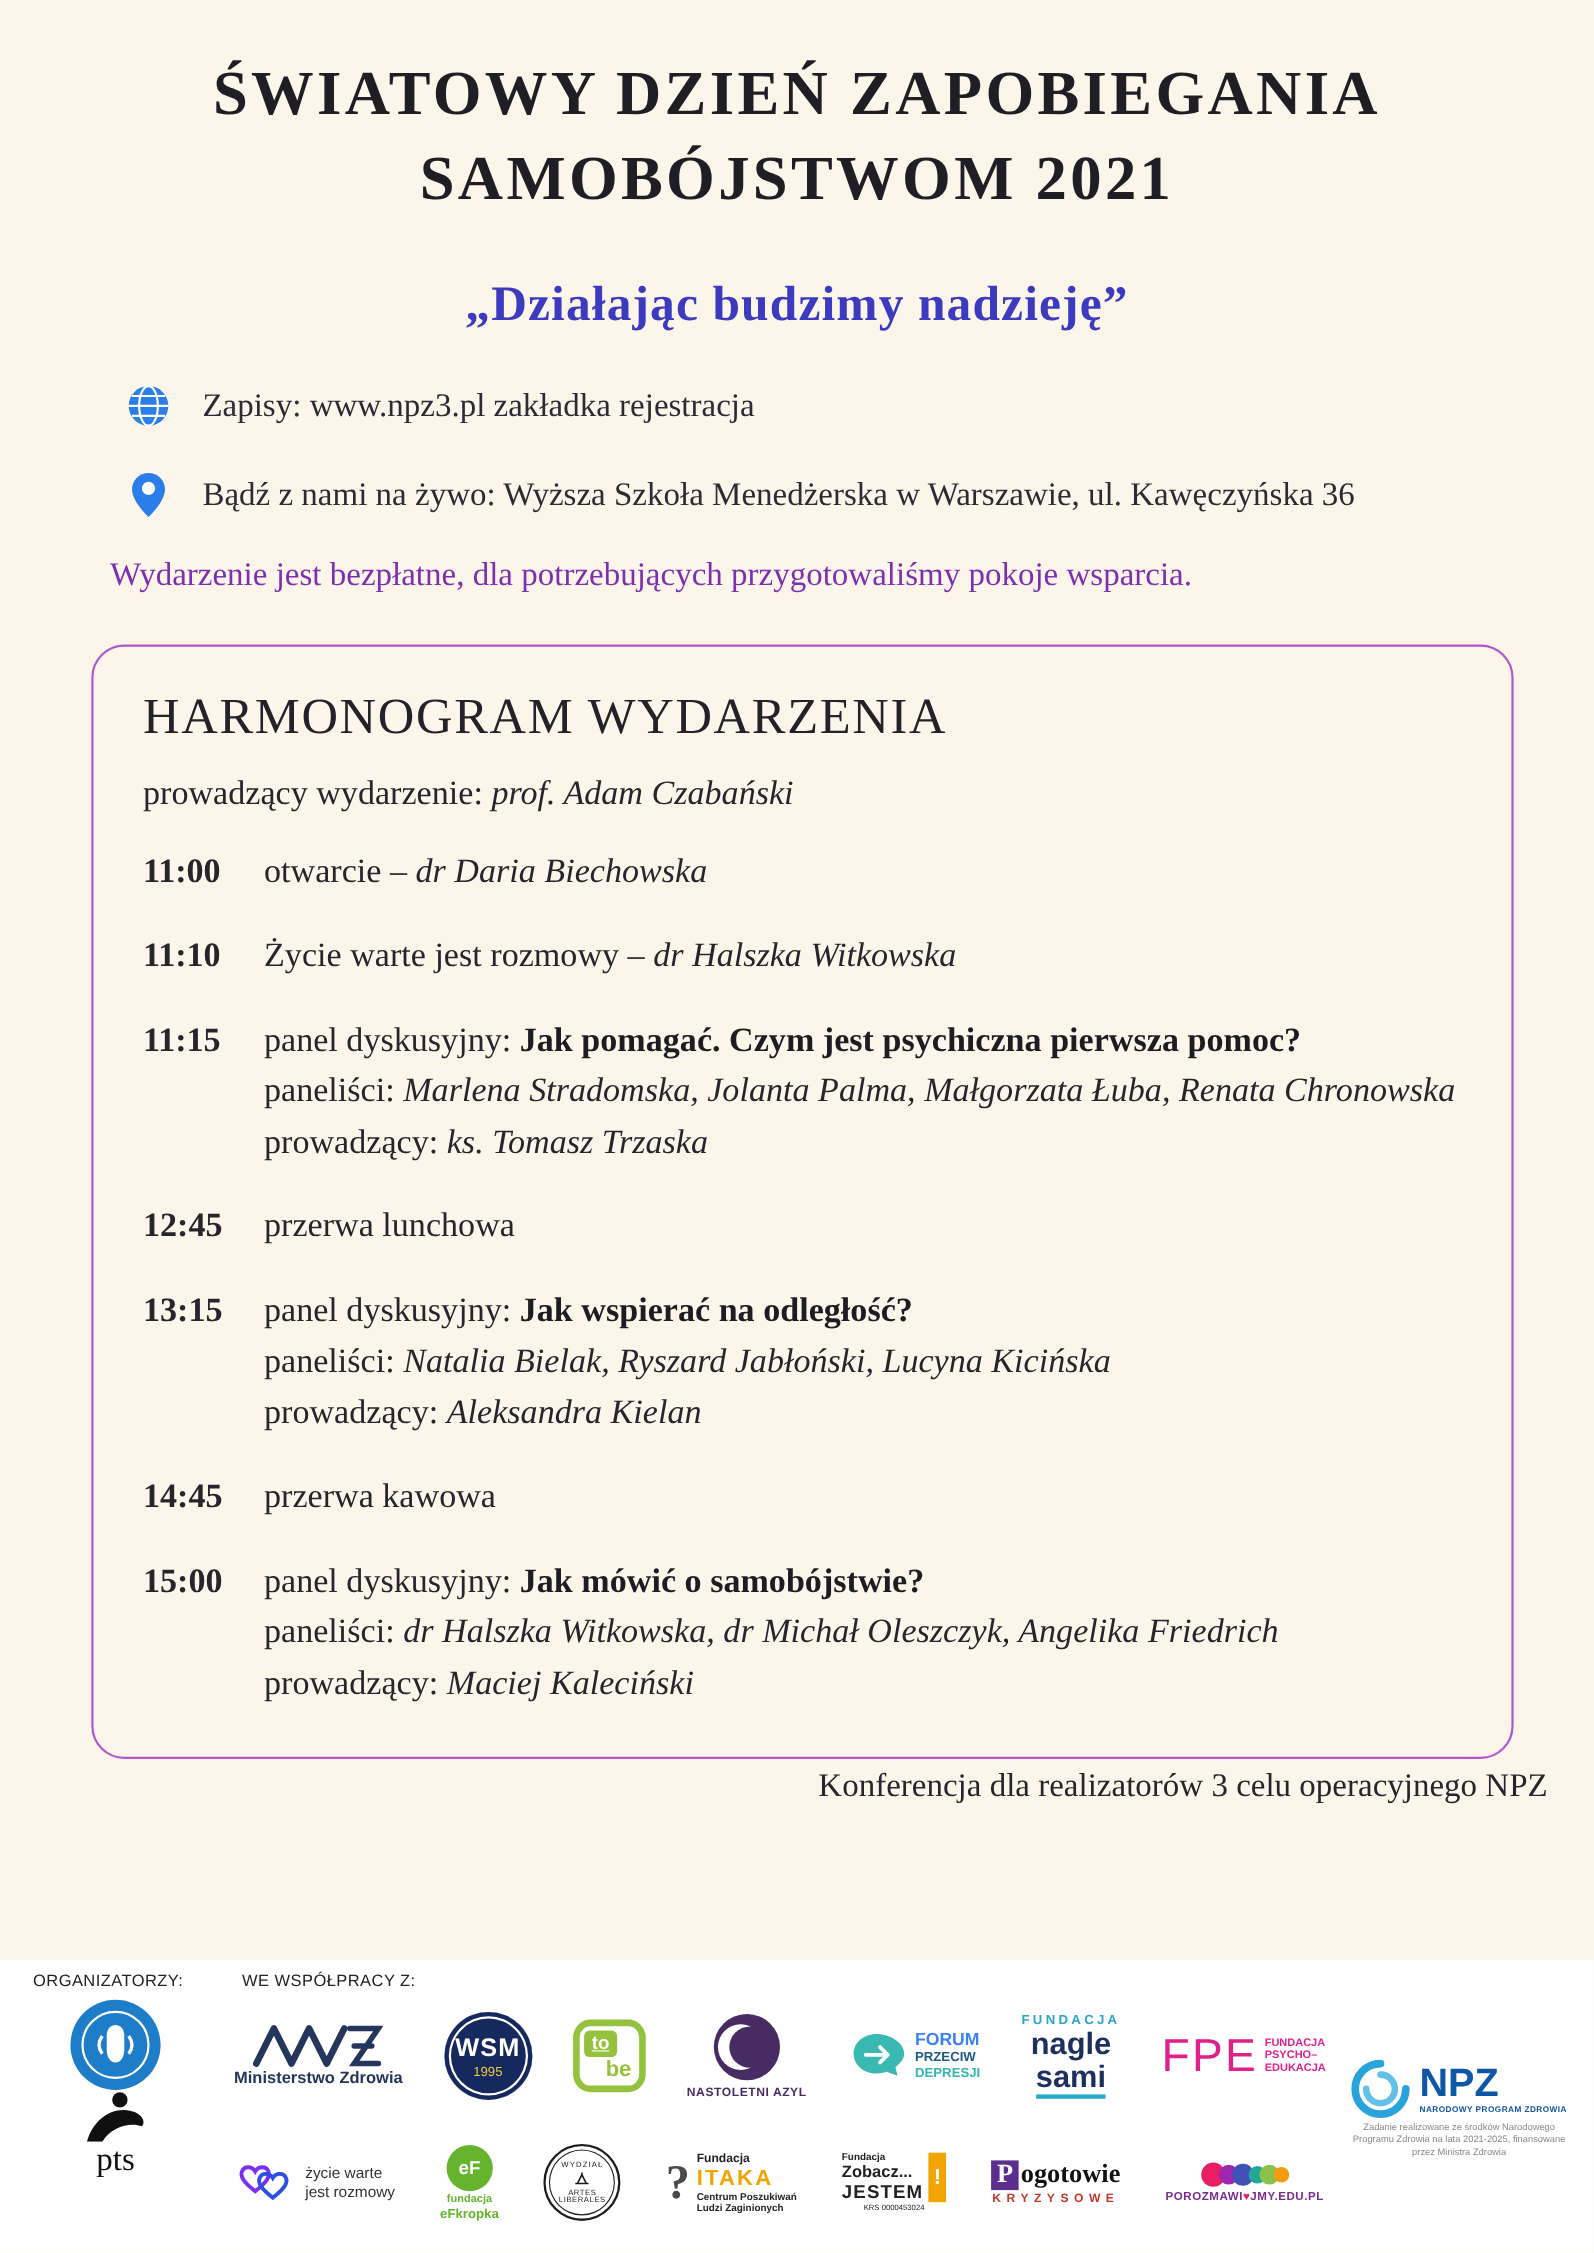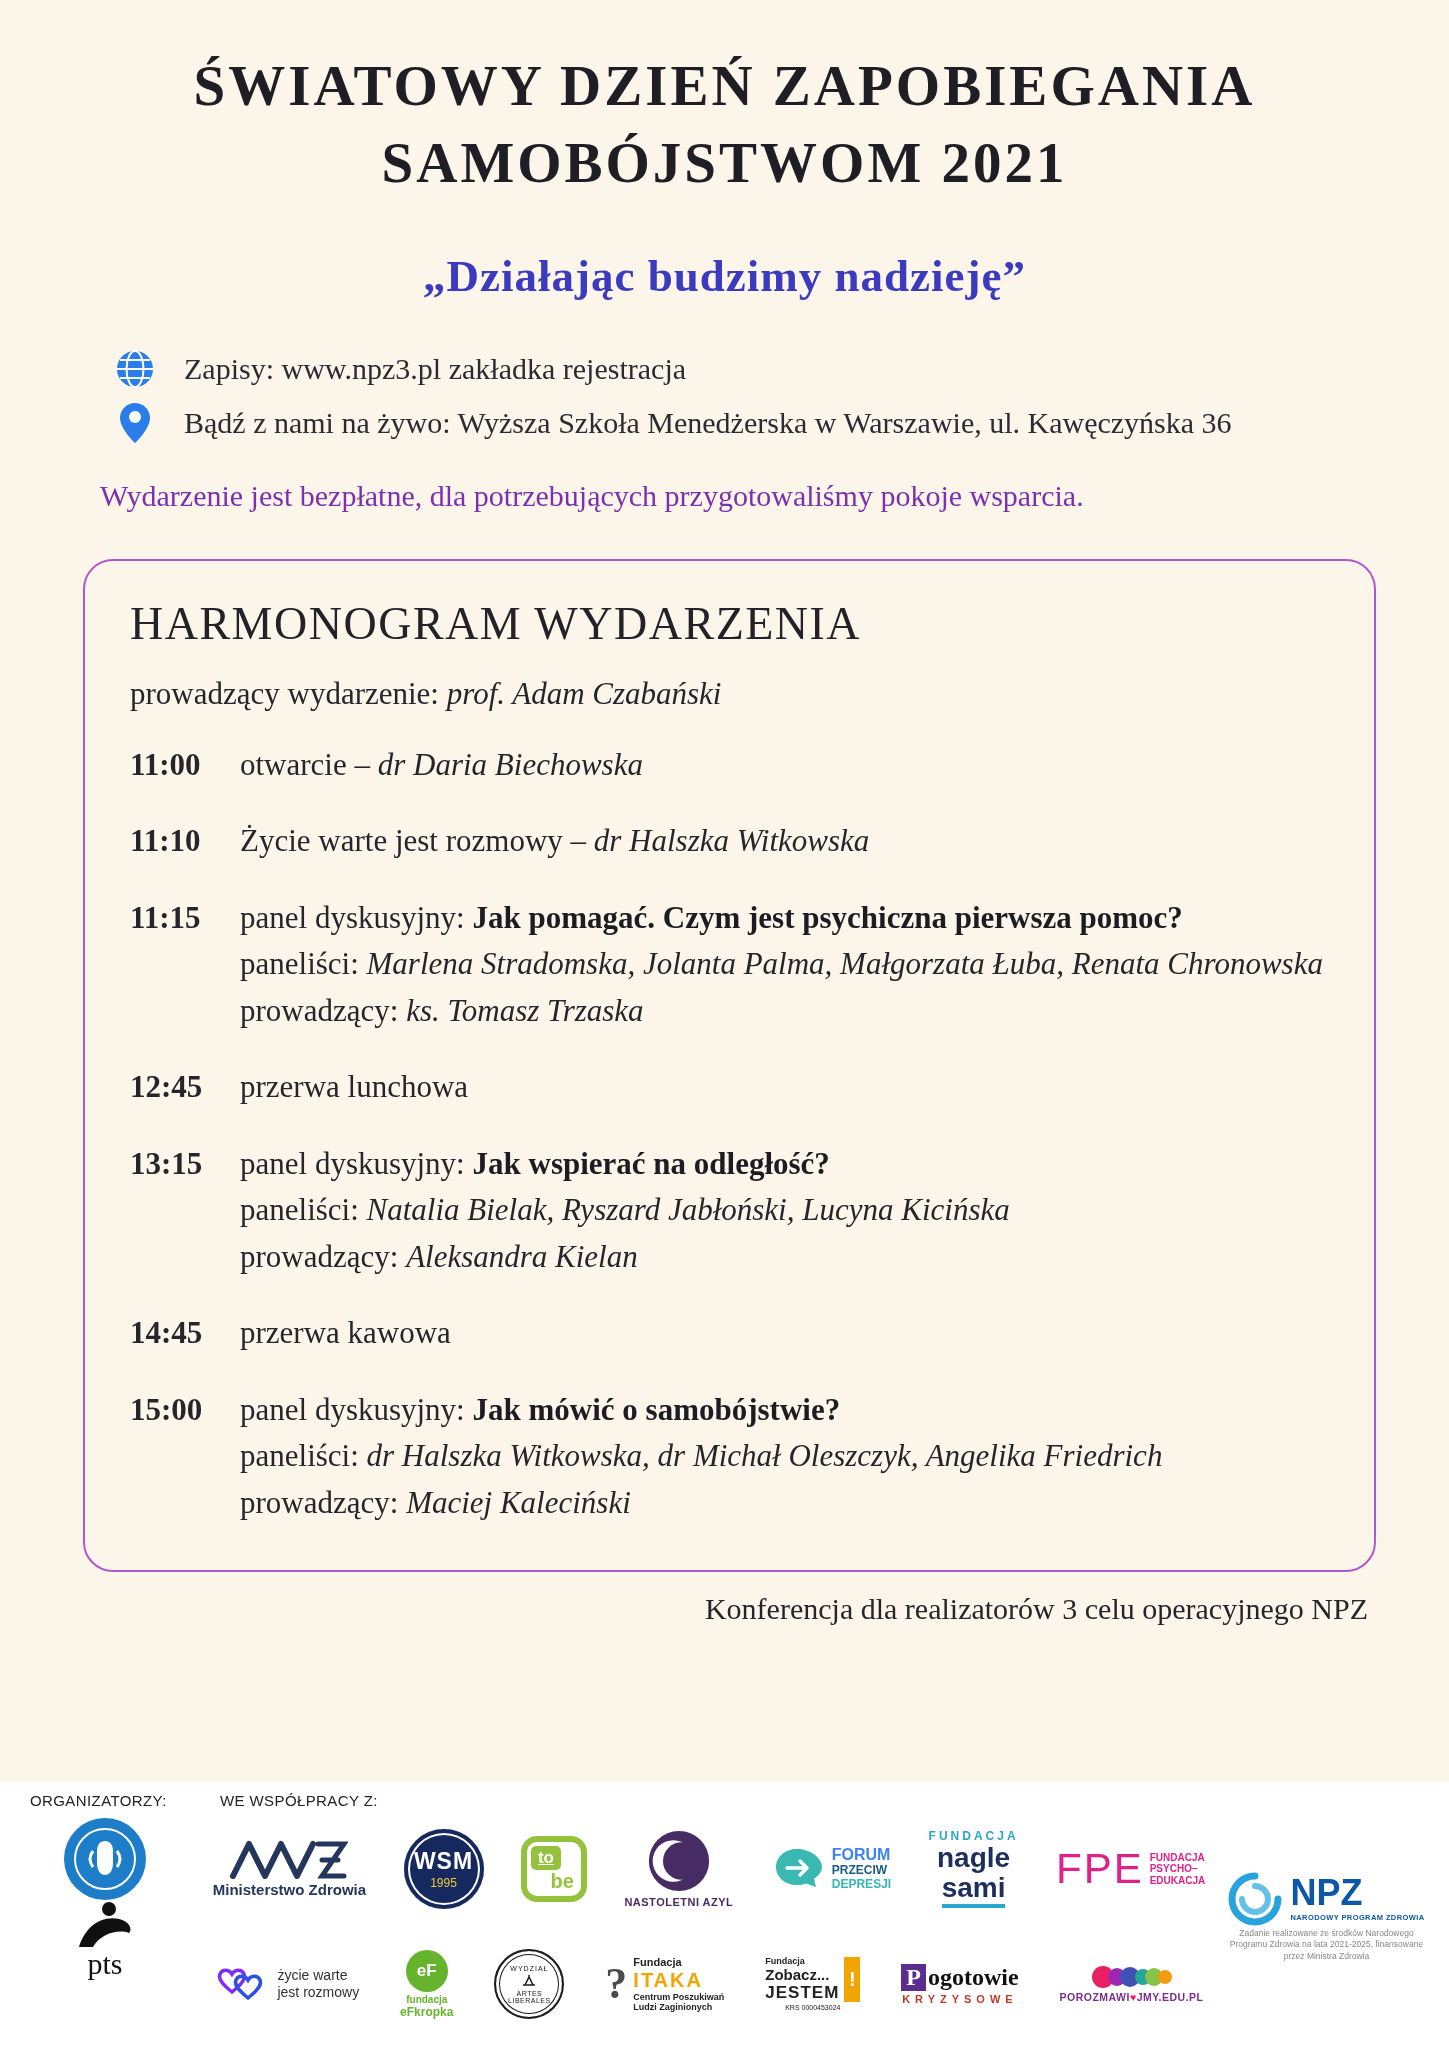--- a/index.html
+++ b/index.html
@@ -11,21 +11,21 @@
     color:#26252b;
     overflow:hidden;
   }
   
   .header { text-align:center; padding-top:48px; }
   .title { font-size:57px; font-weight:700; line-height:1.35; letter-spacing:3px; color:#1f1e24; }
   .subtitle { margin-top:48px; font-size:45px; font-weight:700; letter-spacing:1px; color:#3c3abf; }
 
   
   .info-section { position:relative; margin-top:48px; padding-left:112px; }
-  .info-rows { display:flex; flex-direction:column; gap:15px; }
+  .info-rows { display:flex; flex-direction:column; gap:42px; }
   .info-row { display:flex; align-items:center; gap:26px; font-size:30px; color:#2c2b33; }
   .info-icon { flex:0 0 46px; display:flex; align-items:center; justify-content:center; }
   .info-link { color:#2c2b33; }
   .datetime { position:absolute; top:-8px; right:66px; width:440px; text-align:center;
               font-size:41px; font-weight:700; color:#a8309f; line-height:1.5; letter-spacing:1px; }
   .free-note { margin-top:36px; padding-left:100px; font-size:30px; color:#7c2fae; }
 
   
   .schedule-box {
     margin:46px 0 0 83px; width:1293px;
@@ -33,21 +33,21 @@
     padding:36px 45px 44px;
   }
   .schedule-heading { font-size:46px; font-weight:400; letter-spacing:1.5px; color:#232229; }
   .host-line { margin-top:26px; font-size:31px; }
   .sched-row { display:flex; margin-top:30px; font-size:31px; line-height:1.5; }
   .sched-time { flex:0 0 84px; font-weight:700; }
   .sched-details { margin-left:26px; }
   .sched-details p { margin:0; }
   .sched-details strong { font-weight:700; color:#1d1c22; }
 
-  .footer-note { margin-top:20px; padding-right:81px; text-align:right; font-size:30px; color:#26252b; }
+  .footer-note { margin-top:8px; padding-right:42px; text-align:right; font-size:30px; color:#26252b; }
 
   
   .partners { position:absolute; left:0; right:0; bottom:0; height:266px; background:#ffffff;
               padding:10px 20px 6px 30px; font-family:"Liberation Sans", sans-serif; }
   .band-inner { display:flex; height:100%; }
   .band-label { font-size:15px; color:#222; letter-spacing:0.4px; }
   .org-col { width:150px; display:flex; flex-direction:column; align-items:center; }
   .org-col .band-label { align-self:flex-start; margin-bottom:8px; }
   .collab-area { flex:1; display:flex; flex-direction:column; padding-left:14px; min-width:0; }
   .collab-area .band-label { margin-left:26px; margin-bottom:2px; }

